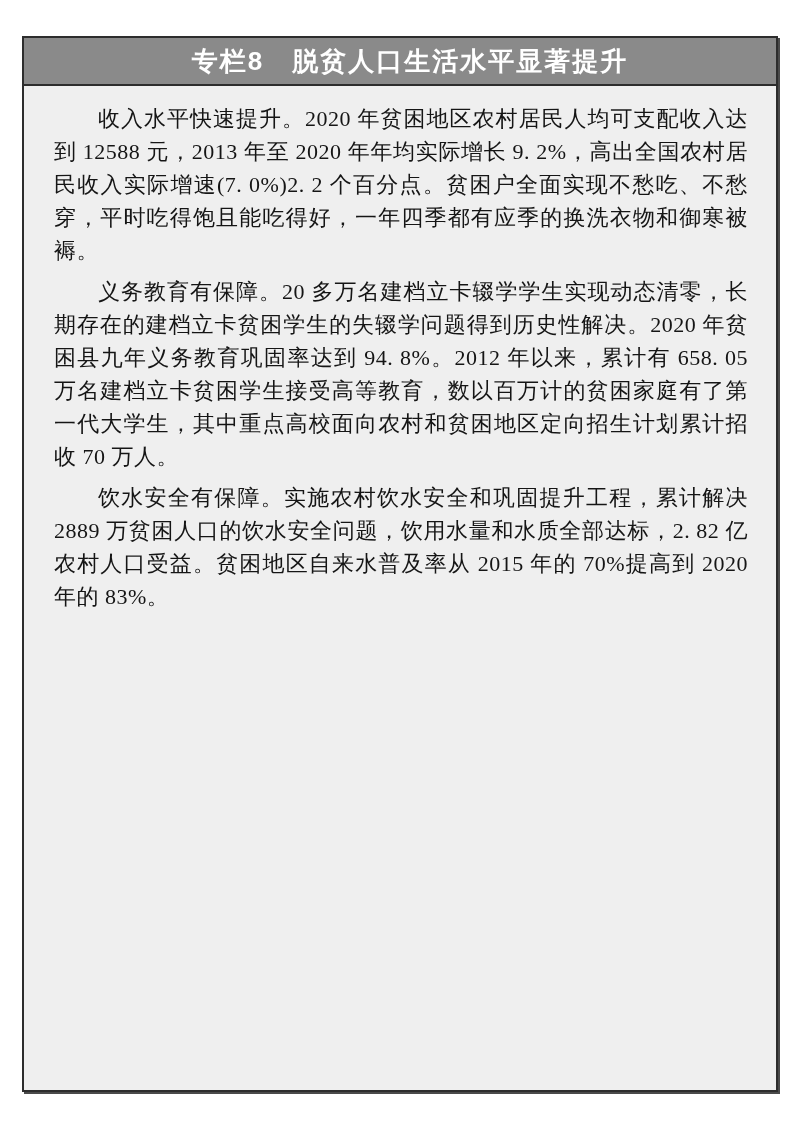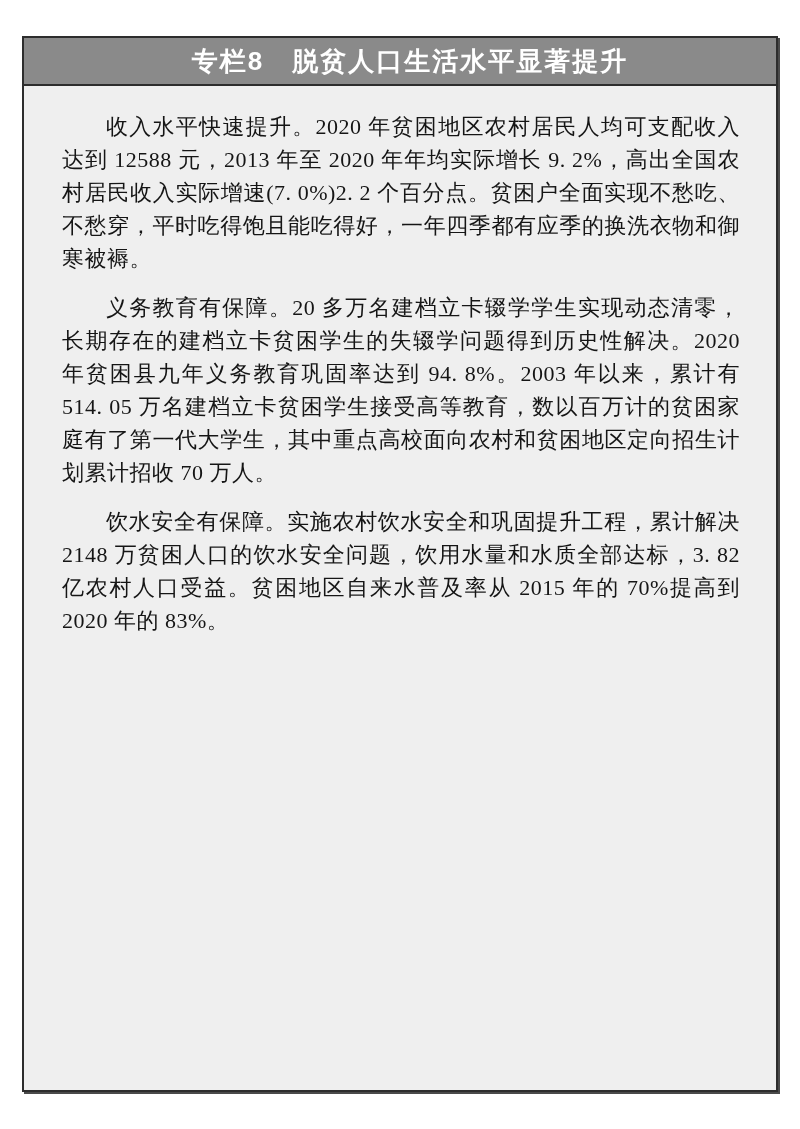--- a/index.html
+++ b/index.html
@@ -42,36 +42,36 @@
     letter-spacing: 2px;
     white-space: pre;
   }
   .panel-body {
     height: 972px;
     padding: 8px 20px 24px 22px;
     overflow: hidden;
     box-sizing: content-box;
   }
   .panel-body p {
-    margin: 16px;
+    margin: 8px;
     padding: 0;
     font-size: 22px;
     line-height: 33px;
     color: #151515;
     text-align: justify;
     text-justify: inter-ideograph;
     text-indent: 2em;
     letter-spacing: 0.5px;
   }
 </style>
 </head>
 <body>
 
 <div class="panel">
   <div class="panel-header">
     <span class="panel-title">专栏8　脱贫人口生活水平显著提升</span>
   </div>
   <div class="panel-body">
     <p>收入水平快速提升。2020 年贫困地区农村居民人均可支配收入达到 12588 元，2013 年至 2020 年年均实际增长 9. 2%，高出全国农村居民收入实际增速(7. 0%)2. 2 个百分点。贫困户全面实现不愁吃、不愁穿，平时吃得饱且能吃得好，一年四季都有应季的换洗衣物和御寒被褥。</p>
-    <p>义务教育有保障。20 多万名建档立卡辍学学生实现动态清零，长期存在的建档立卡贫困学生的失辍学问题得到历史性解决。2020 年贫困县九年义务教育巩固率达到 94. 8%。2003 年以来，累计有 514. 05 万名建档立卡贫困学生接受高等教育，数以百万计的贫困家庭有了第一代大学生，其中重点高校面向农村和贫困地区定向招生计划累计招收 70 万人。</p>
-    <p>饮水安全有保障。实施农村饮水安全和巩固提升工程，累计解决 2148 万贫困人口的饮水安全问题，饮用水量和水质全部达标，3. 82 亿农村人口受益。贫困地区自来水普及率从 2015 年的 70%提高到 2020 年的 83%。</p>
+    <p>义务教育有保障。20 多万名建档立卡辍学学生实现动态清零，长期存在的建档立卡贫困学生的失辍学问题得到历史性解决。2020 年贫困县九年义务教育巩固率达到 94. 8%。2012 年以来，累计有 658. 05 万名建档立卡贫困学生接受高等教育，数以百万计的贫困家庭有了第一代大学生，其中重点高校面向农村和贫困地区定向招生计划累计招收 70 万人。</p>
+    <p>饮水安全有保障。实施农村饮水安全和巩固提升工程，累计解决 2889 万贫困人口的饮水安全问题，饮用水量和水质全部达标，2. 82 亿农村人口受益。贫困地区自来水普及率从 2015 年的 70%提高到 2020 年的 83%。</p>
   </div>
 </div>
 
 </body></html>

